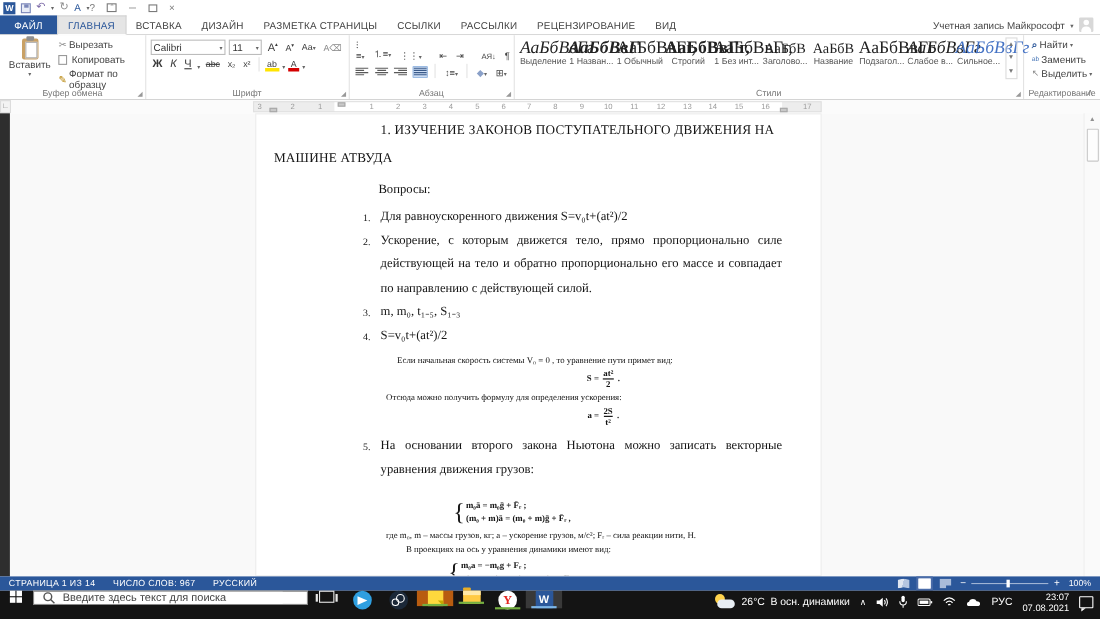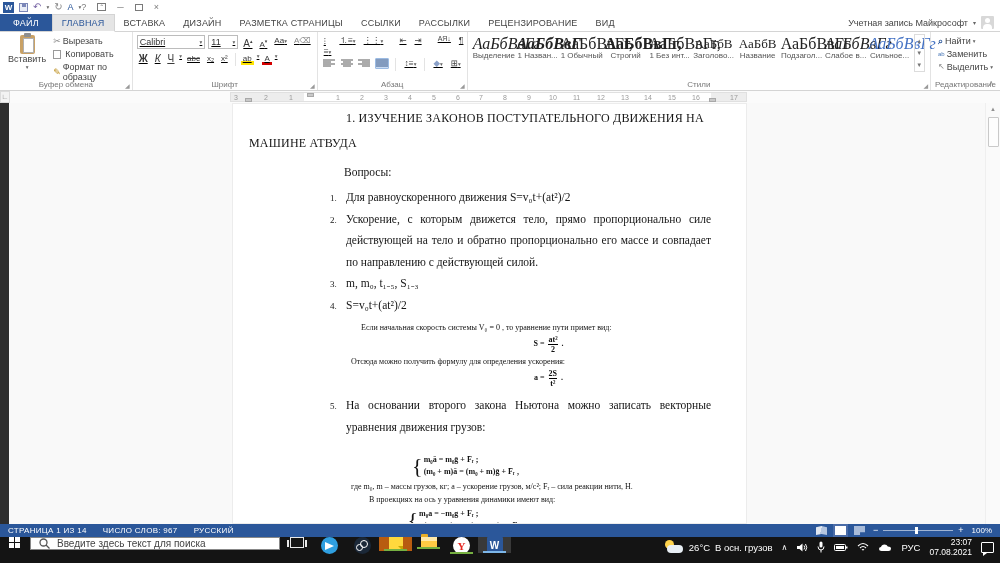--- a/index.html
+++ b/index.html
@@ -45,21 +45,21 @@
   .paste { display:inline-flex; flex-direction:column; align-items:center; font-size:9px; color:#444; padding:1px 4px; }
   .clipic { width:15px; height:19px; background:#c9a165; border-radius:2px; position:relative; }
   .clipic::before { content:""; position:absolute; left:4px; top:-2px; width:7px; height:4px; background:#8f8f8f; border-radius:1px; }
   .clipic::after { content:""; position:absolute; left:3px; top:3px; width:9px; height:13px; background:#fff; border:1px solid #b0b0b0; }
   .clip-col { display:flex; flex-direction:column; justify-content:flex-start; gap:1px; padding-top:1px; }
   .cpy { width:8px; height:9px; border:1px solid #9a9a9a; background:#fff; position:relative; margin-right:2px; }
   .cpy::before { content:""; position:absolute; left:1px; top:-3px; width:8px; height:9px; border:1px solid #9a9a9a; background:#fff; z-index:-1; }
 
   
   .combo { border:1px solid #bcbcbc; background:#fff; font-size:9px; color:#333; display:inline-flex; align-items:center; height:14px; padding:0 2px; gap:3px; }
-  .fg-row { display:flex; align-items:flex-start; gap:3px; margin:1px 0 2px 0;text-decoration:underline; }
+  .fg-row { display:flex; align-items:flex-end; gap:3px; margin:1px 0 2px 0; }
   .fbtn { font-size:10px; color:#3a3a3a; padding:0 2px; line-height:12px; }
   .fbtn.b { font-weight:bold; } .fbtn.i { font-style:italic; } .fbtn.u { text-decoration:underline; }
   .fbtn.st { text-decoration:line-through; font-size:8px; }
   .fbtn.sm { font-size:8px; }
   .hl { background:linear-gradient(#fff 70%, #ffe400 70%); }
   .fc { background:linear-gradient(#fff 72%, #d40000 72%); }
   .vdiv { width:1px; height:13px; background:#e3e3e3; margin:0 2px; }
   .al { width:14px; height:11px; display:inline-flex; align-items:center; justify-content:center; border-radius:1px; }
   .al.active { background:#cbdcf3; border:1px solid #9bbbe3; }
   .pbtn { font-size:8.5px; color:#444; padding:0 2px; }
@@ -548,21 +548,21 @@
       <span class="underline"></span>
     </div>
 
   <div class="tray">
     <div class="weather">
       <span class="wicon">
           <span class="wsun"></span>
           <span class="wcld"></span>
         </span>
       <span>26°C</span>
-      <span>В осн. грузов</span>
+      <span>В осн. динамики</span>
     </div>
     <span class="chev">∧</span>
     <span class="trayico">
         <svg width="12" height="11">
           <polygon points="1,4 3.5,4 6.5,1.5 6.5,9.5 3.5,7 1,7" fill="#fff"></polygon>
           <path d="M8 3.5 Q9.5 5.5 8 7.5 M9.5 2 Q12 5.5 9.5 9" stroke="#fff" fill="none" stroke-width="1"></path>
         </svg>
       </span>
     <span class="trayico">
         <svg width="8" height="12">

